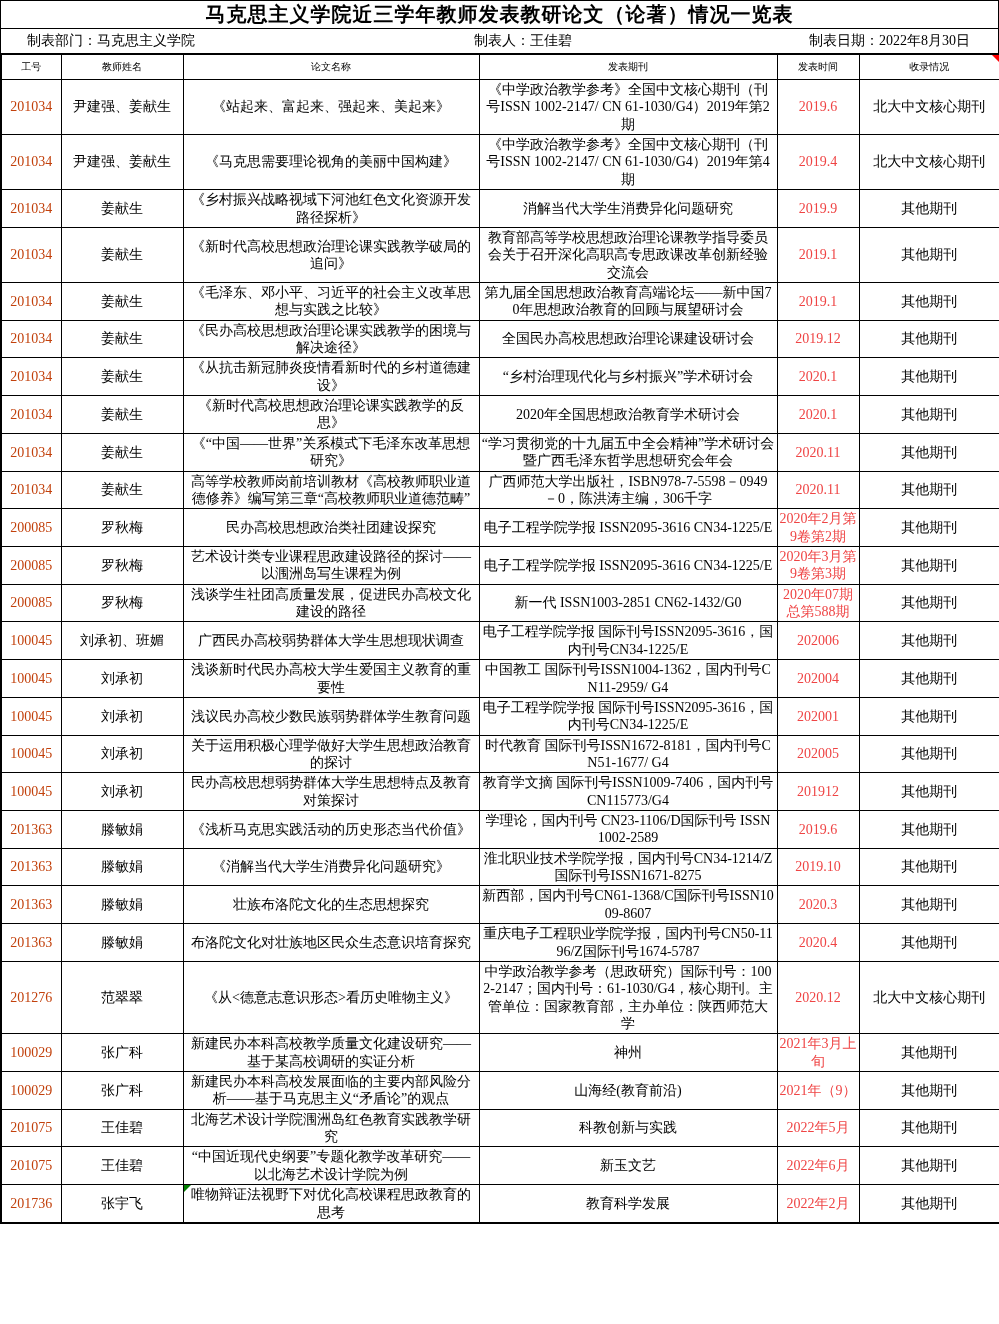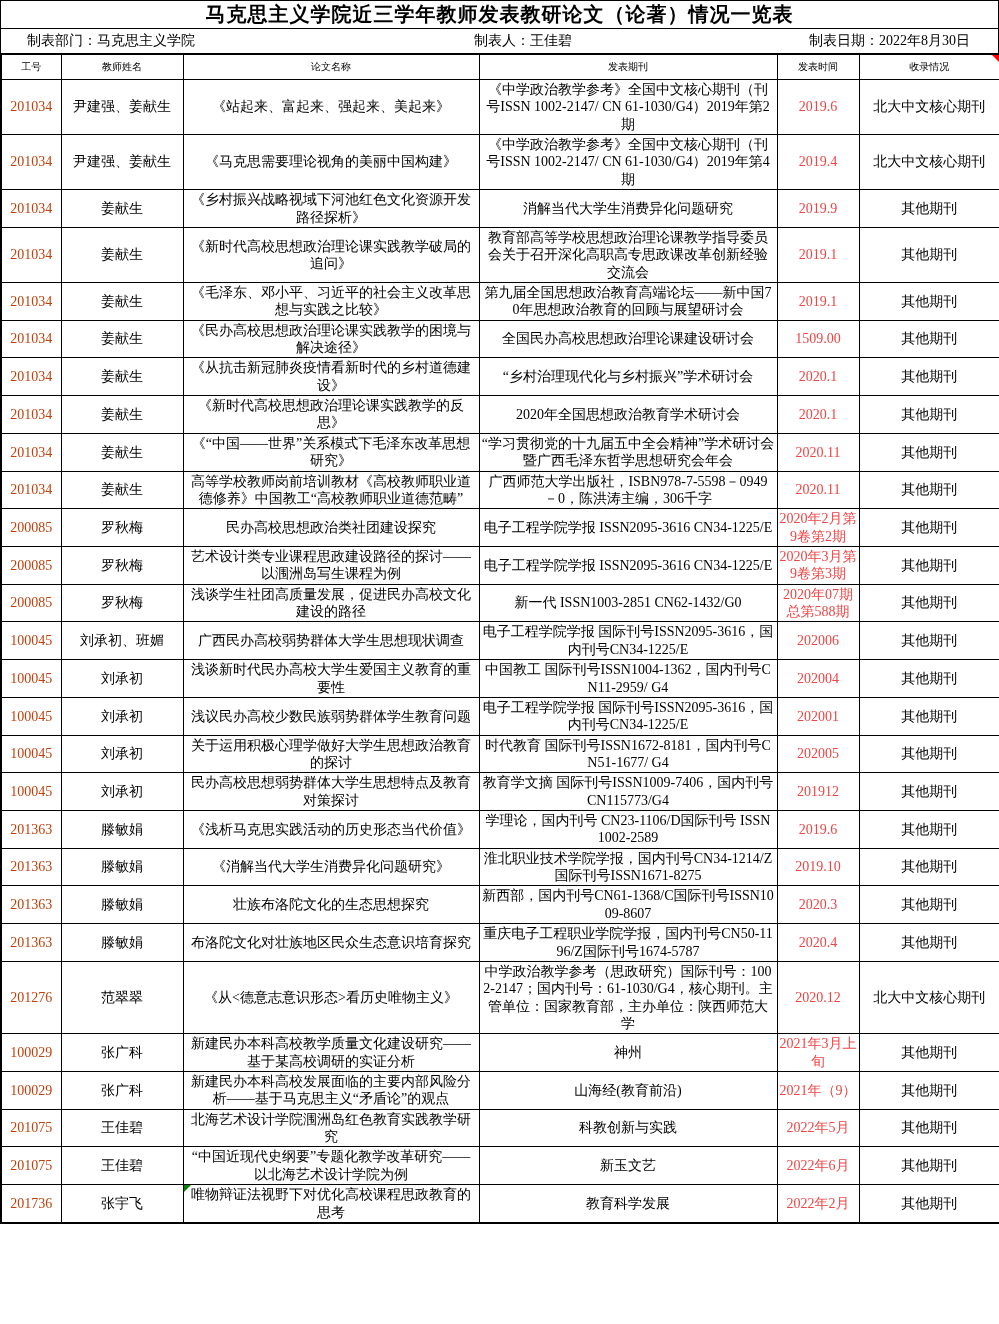--- a/index.html
+++ b/index.html
@@ -98,21 +98,21 @@
           <td class="c-title">《毛泽东、邓小平、习近平的社会主义改革思想与实践之比较》</td>
           <td class="c-journal">第九届全国思想政治教育高端论坛——新中国70年思想政治教育的回顾与展望研讨会</td>
           <td class="c-date">2019.1</td>
           <td class="c-status">其他期刊</td>
         </tr>
         <tr>
           <td class="c-id">201034</td>
           <td class="c-name">姜献生</td>
           <td class="c-title">《民办高校思想政治理论课实践教学的困境与解决途径》</td>
           <td class="c-journal">全国民办高校思想政治理论课建设研讨会</td>
-          <td class="c-date">1509.00</td>
+          <td class="c-date">2019.12</td>
           <td class="c-status">其他期刊</td>
         </tr>
         <tr>
           <td class="c-id">201034</td>
           <td class="c-name">姜献生</td>
           <td class="c-title">《从抗击新冠肺炎疫情看新时代的乡村道德建设》</td>
           <td class="c-journal">“乡村治理现代化与乡村振兴”学术研讨会</td>
           <td class="c-date">2020.1</td>
           <td class="c-status">其他期刊</td>
         </tr>
@@ -128,21 +128,21 @@
           <td class="c-id">201034</td>
           <td class="c-name">姜献生</td>
           <td class="c-title">《“中国——世界”关系模式下毛泽东改革思想研究》</td>
           <td class="c-journal">“学习贯彻党的十九届五中全会精神”学术研讨会暨广西毛泽东哲学思想研究会年会</td>
           <td class="c-date">2020.11</td>
           <td class="c-status">其他期刊</td>
         </tr>
         <tr>
           <td class="c-id">201034</td>
           <td class="c-name">姜献生</td>
-          <td class="c-title">高等学校教师岗前培训教材《高校教师职业道德修养》中国教工“高校教师职业道德范畴”</td>
+          <td class="c-title">高等学校教师岗前培训教材《高校教师职业道德修养》编写第三章“高校教师职业道德范畴”</td>
           <td class="c-journal">广西师范大学出版社，ISBN978-7-5598－0949－0，陈洪涛主编，306千字</td>
           <td class="c-date">2020.11</td>
           <td class="c-status">其他期刊</td>
         </tr>
         <tr>
           <td class="c-id">200085</td>
           <td class="c-name">罗秋梅</td>
           <td class="c-title">民办高校思想政治类社团建设探究</td>
           <td class="c-journal">电子工程学院学报  ISSN2095-3616 CN34-1225/E</td>
           <td class="c-date">2020年2月第9卷第2期</td>

